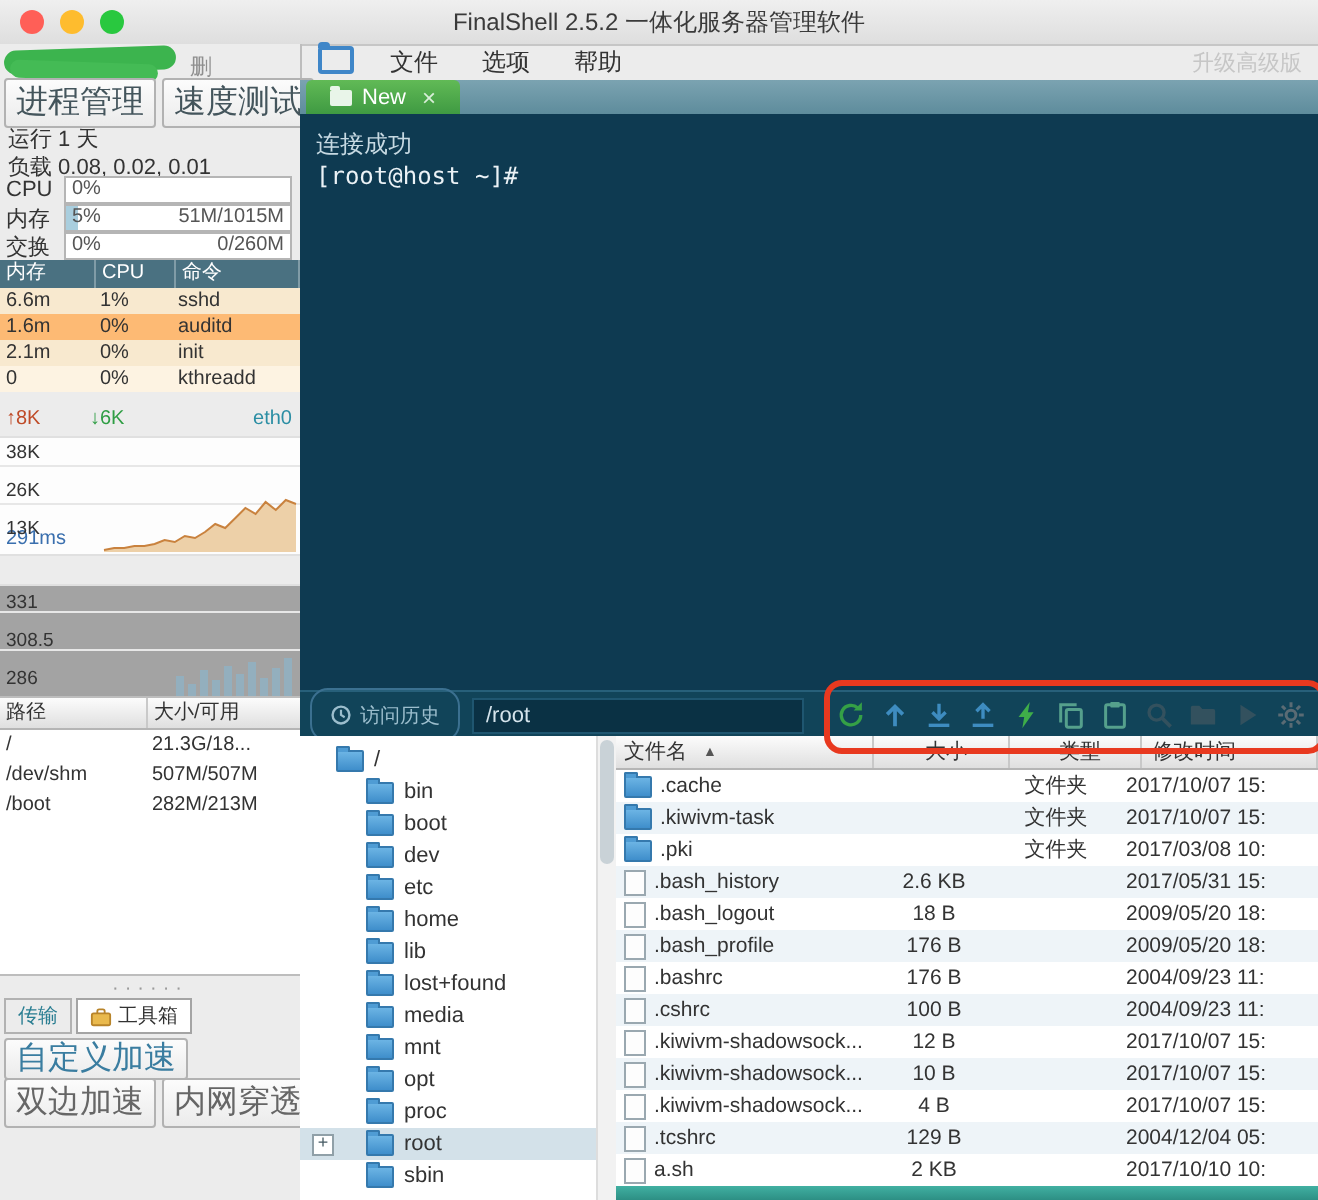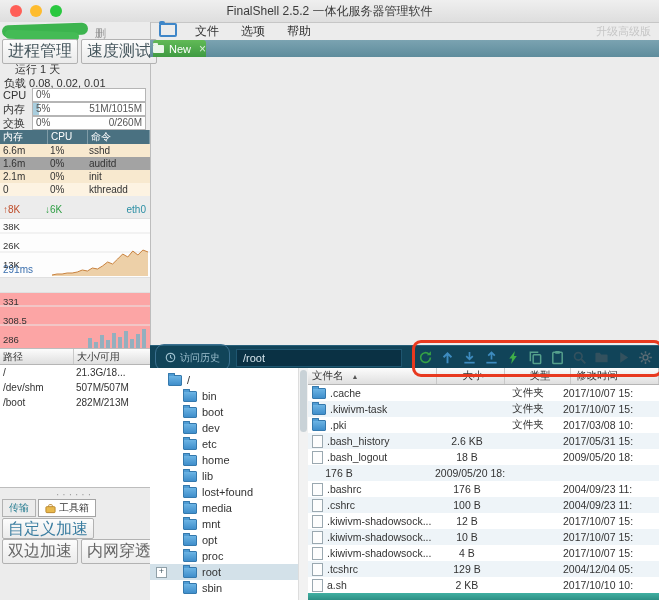--- a/index.html
+++ b/index.html
@@ -17,21 +17,21 @@
 .menu-folder{width:14px;height:10px;border:2px solid #3f86c8;border-radius:2px;position:relative;display:inline-block}
 .menu-folder::before{content:"";position:absolute;top:-4px;left:-2px;width:6px;height:3px;background:#3f86c8;border-radius:2px 2px 0 0}
 .upgrade{margin-left:auto;margin-right:8px;color:#c6c6c6;font-size:11px}
 
 #sidebar{position:absolute;top:22px;left:0;width:150px;height:578px;background:#ececec;border-right:1px solid #bdbdbd}
 .scrib1{position:absolute;left:2px;top:2px;width:86px;height:12px;background:#3cb44e;border-radius:7px;transform:rotate(-2deg)}
 .scrib2{position:absolute;left:5px;top:9px;width:74px;height:9px;background:#44bb55;border-radius:6px;transform:rotate(2deg)}
 .sb-note{position:absolute;left:95px;top:4px;font-size:11px;color:#8f8f8f}
 #sb-buttons{position:absolute;left:2px;top:17px;display:flex;gap:3px}
 .sb-btn{font-size:16px;padding:1px 5px;border:1px solid #b2b2b2;background:linear-gradient(#fcfcfc,#ebebeb);color:#44555c;border-radius:2px;white-space:nowrap}
-.sb-uptime{position:absolute;left:15px;top:40px;font-size:11px}
+.sb-uptime{position:absolute;left:4px;top:40px;font-size:11px}
 .sb-load{position:absolute;left:4px;top:54px;font-size:11px}
 #meters{position:absolute;left:0;top:66px;width:150px}
 .meter-row{display:flex;align-items:center;height:14px}
 .meter-label{width:29px;font-size:11px;padding-left:3px;flex:none}
 .meter-bar{position:relative;flex:1;height:12px;background:#fff;border:1px solid #b5b5b5;margin-right:4px}
 .meter-fill{position:absolute;left:0;top:0;bottom:0;background:#a9cede}
 .meter-pct{position:absolute;left:3px;top:0;font-size:10px;color:#555;line-height:11px}
 .meter-detail{position:absolute;right:3px;top:0;font-size:10px;color:#555;line-height:11px}
 
 #ptable{position:absolute;left:0;top:108px;width:150px;font-size:10px}
@@ -40,21 +40,21 @@
 .pt-c{padding-left:3px;overflow:hidden;white-space:nowrap}
 .c0{width:44px;flex:none}.c1{width:36px;flex:none}.c2{flex:1}
 .pt-head .pt-c{border-right:1px solid rgba(255,255,255,.3);height:100%;line-height:14px}
 
 #nethead{position:absolute;left:0;top:182px;width:150px;height:12px;font-size:10px}
 .net-up{position:absolute;left:3px;color:#bf4b28}
 .net-down{position:absolute;left:45px;color:#2f9e44}
 .net-if{position:absolute;right:4px;color:#2b8ea4}
 #netgraph{position:absolute;left:0;top:196px;width:150px;height:58px;background:#fdfdfd;border-top:1px solid #e0e0e0;border-bottom:1px solid #e0e0e0}
 #ping-lat{position:absolute;left:3px;top:242px;font-size:10px;color:#3a6fae}
-#pinggraph{position:absolute;left:0;top:270px;width:150px;height:56px;background:#fca5a5;border-top:1px solid #e0e0e0}
+#pinggraph{position:absolute;left:0;top:270px;width:150px;height:56px;background:#a3a3a3;border-top:1px solid #e0e0e0}
 .gtick{position:absolute;left:3px;font-size:9.5px;color:#333;z-index:2}
 
 #diskpanel{position:absolute;left:0;top:326px;width:150px;height:138px;background:#fff;border-top:1px solid #bdbdbd;border-bottom:1px solid #bdbdbd}
 .dt-head{display:flex;height:15px;background:linear-gradient(#fcfcfc,#dfdfdf);border-bottom:1px solid #b5b5b5;font-size:10px;align-items:center}
 .dt-row{display:flex;height:15px;align-items:center;font-size:10px;color:#333}
 .dt-c{padding-left:3px;overflow:hidden;white-space:nowrap}
 .dt-path{width:70px;flex:none}.dt-size{flex:1}
 .dt-head .dt-c{border-right:1px solid #c9c9c9;height:100%;line-height:15px}
 .dt-head .dt-size{border-right:none}
 #sb-dots{position:absolute;left:0;top:467px;width:150px;text-align:center;color:#9a9a9a;font-size:10px;letter-spacing:3px}
@@ -62,21 +62,21 @@
 .sb-tab{font-size:10px;padding:1px 6px;border:1px solid #b2b2b2;background:#ececec;display:flex;align-items:center;gap:3px;color:#333}
 .sb-tab.active{background:#fff;border-color:#a4a4a4}
 .sb-tab.accent{color:#2a7e92}
 .tb-ic{display:flex}
 #accel1{position:absolute;left:2px;top:497px}
 #accel2{position:absolute;left:2px;top:517px;display:flex;gap:3px}
 .accel{color:#3a7da0}
 .accel2{color:#666}
 
 #tabstrip{position:absolute;top:40px;left:150px;right:0;height:17px;background:linear-gradient(#7ba3b1,#5e8c9c)}
-.tab-new{position:absolute;left:3px;top:0;height:17px;background:linear-gradient(#61ba56,#3f9a42);border-radius:3px 3px 0 0;color:#fff;display:flex;align-items:center;gap:5px;padding:0 0;font-size:11px}
+.tab-new{position:absolute;left:3px;top:0;height:17px;background:linear-gradient(#61ba56,#3f9a42);border-radius:3px 3px 0 0;color:#fff;display:flex;align-items:center;gap:5px;padding:0 12px;font-size:11px}
 .tab-folder{width:11px;height:8px;background:#e9f5e9;border-radius:1px;position:relative;flex:none}
 .tab-folder::before{content:"";position:absolute;top:-2px;left:0;width:5px;height:2px;background:#e9f5e9;border-radius:1px 1px 0 0}
 .tab-close{color:#d8eed8;font-size:12px;margin-left:3px;line-height:12px}
 #terminal{position:absolute;top:57px;left:150px;right:0;height:288px;background:#0e3a51;font-family:"DejaVu Sans Mono","Liberation Mono",monospace;font-size:12px;padding:7px 0 0 8px;line-height:16px}
 .tline{color:#ebf2f6;white-space:pre}
 .tline.dim{color:#c6d9e2}
 
 #termbar{position:absolute;top:345px;left:150px;right:0;height:23px;background:#114459;border-top:1px solid #27607a;display:flex;align-items:center}
 .history-pill{margin-left:5px;height:27px;display:flex;align-items:center;gap:4px;padding:0 9px;border:1px solid #3b7090;border-radius:9px;color:#9cbecd;font-size:10px;background:transparent}
 .path-field{margin-left:6px;width:158px;height:16px;background:#0a3144;border:1px solid #1f5670;color:#d5e4ec;font-size:11px;padding:0 0 0 6px;outline:none;font-family:inherit}
@@ -172,21 +172,21 @@
         <div class="pt-head">
           <span class="pt-c c0">内存</span>
           <span class="pt-c c1">CPU</span>
           <span class="pt-c c2">命令</span>
         </div>
         <div class="pt-row" style="background: rgb(248, 233, 207);">
           <span class="pt-c c0">6.6m</span>
           <span class="pt-c c1">1%</span>
           <span class="pt-c c2">sshd</span>
         </div>
-        <div class="pt-row" style="background: #a3a3a3;">
+        <div class="pt-row" style="background: #fdba74;">
           <span class="pt-c c0">1.6m</span>
           <span class="pt-c c1">0%</span>
           <span class="pt-c c2">auditd</span>
         </div>
         <div class="pt-row" style="background: rgb(248, 233, 207);">
           <span class="pt-c c0">2.1m</span>
           <span class="pt-c c1">0%</span>
           <span class="pt-c c2">init</span>
         </div>
         <div class="pt-row" style="background: rgb(253, 243, 226);">
@@ -272,20 +272,26 @@
   </div>
 
   <div id="tabstrip">
     <div class="tab-new">
       <span class="tab-folder"></span>
       <span>New</span>
       <span class="tab-close">×</span>
     </div>
   </div>
 
+  <div id="terminal">
+    <div id="term-lines">
+        <div class="tline dim">连接成功</div>
+        <div class="tline">[root@host ~]#</div>
+      </div>
+  </div>
 
   <div id="termbar">
     <button class="history-pill">
       <span id="clock-slot" style="display:flex">
           <svg viewBox="0 0 12 12" width="11" height="11">
             <circle cx="6" cy="6" r="4.6" fill="none" stroke="currentColor" stroke-width="1.3"></circle>
             <path d="M6 3.2V6l2 1.2" fill="none" stroke="currentColor" stroke-width="1.2"></path>
           </svg>
         </span>
       <span>访问历史</span>
@@ -473,20 +479,24 @@
         <div class="frow">
           <span class="fc w-name">
             <span class="ico-file"></span>
             <span class="fname">.bash_logout</span>
           </span>
           <span class="fc w-size">18 B</span>
           <span class="fc w-type"></span>
           <span class="fc w-time">2009/05/20 18:</span>
         </div>
         <div class="frow alt">
+          <span class="fc w-name">
+            <span class="ico-file"></span>
+            <span class="fname">.bash_profile</span>
+          </span>
           <span class="fc w-size">176 B</span>
           <span class="fc w-type"></span>
           <span class="fc w-time">2009/05/20 18:</span>
         </div>
         <div class="frow">
           <span class="fc w-name">
             <span class="ico-file"></span>
             <span class="fname">.bashrc</span>
           </span>
           <span class="fc w-size">176 B</span>

